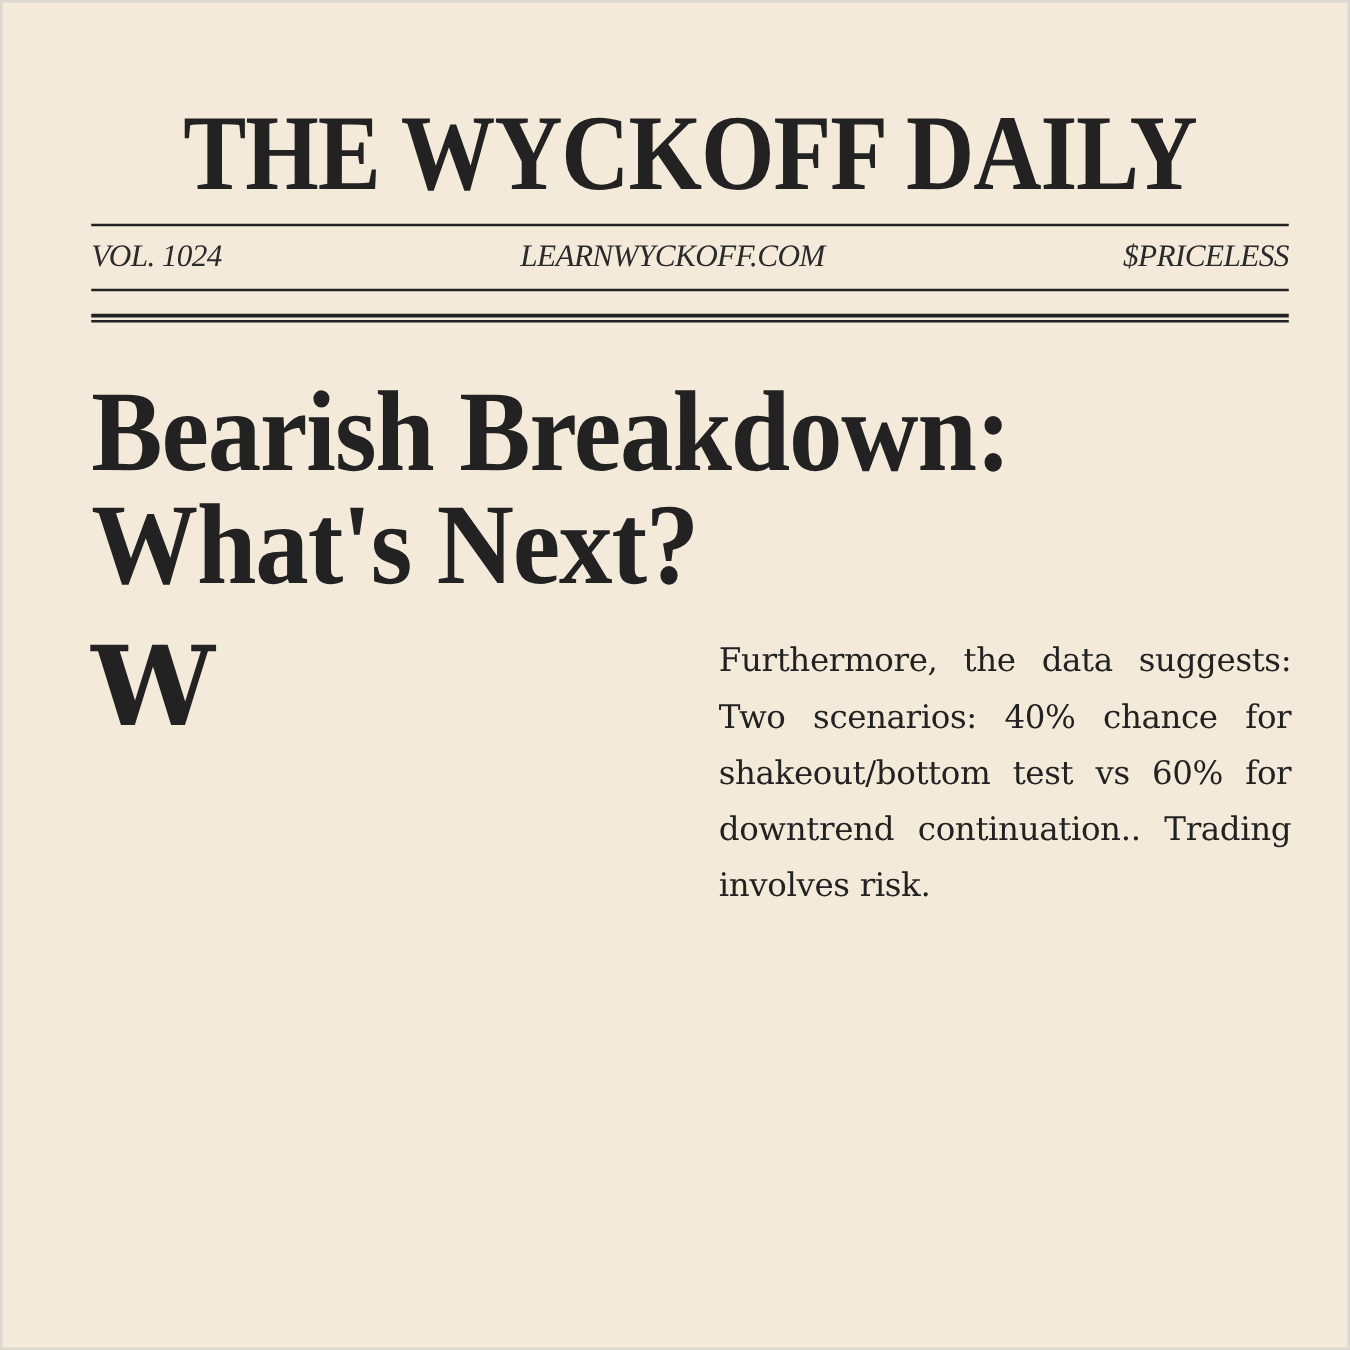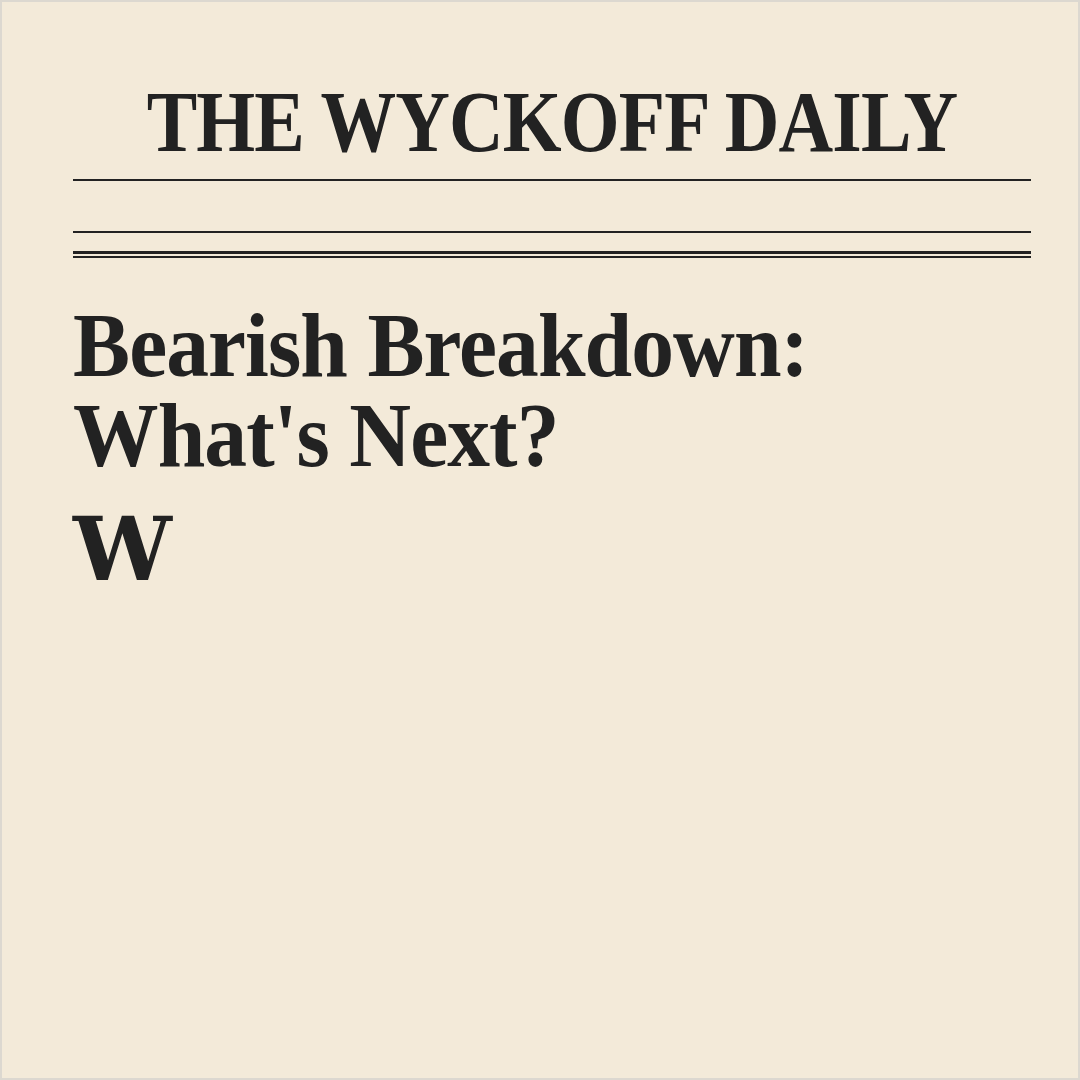--- a/index.html
+++ b/index.html
@@ -82,29 +82,37 @@
   </style>
 </head>
 <body>
 
 <div class="page">
 
   <div class="masthead">THE WYCKOFF DAILY</div>
 
   <div class="rule r1"></div>
 
+  <div class="meta">
+    <span>VOL. 1024</span>
+    <span>LEARNWYCKOFF.COM</span>
+    <span>$PRICELESS</span>
+  </div>
 
   <div class="rule r2"></div>
   <div class="rule r3"></div>
   <div class="rule r4"></div>
 
   <div class="headline">
     <div>Bearish Breakdown:</div>
     <div>What's Next?</div>
   </div>
 
   <div class="columns">
     <div class="col">
       <span class="dropcap">W</span>
     </div>
+    <div class="col">
+      <span>Furthermore, the data suggests: Two scenarios: 40% chance for shakeout/bottom test vs 60% for downtrend continuation.. Trading involves risk.</span>
+    </div>
   </div>
 
 </div>
 
 </body></html>

